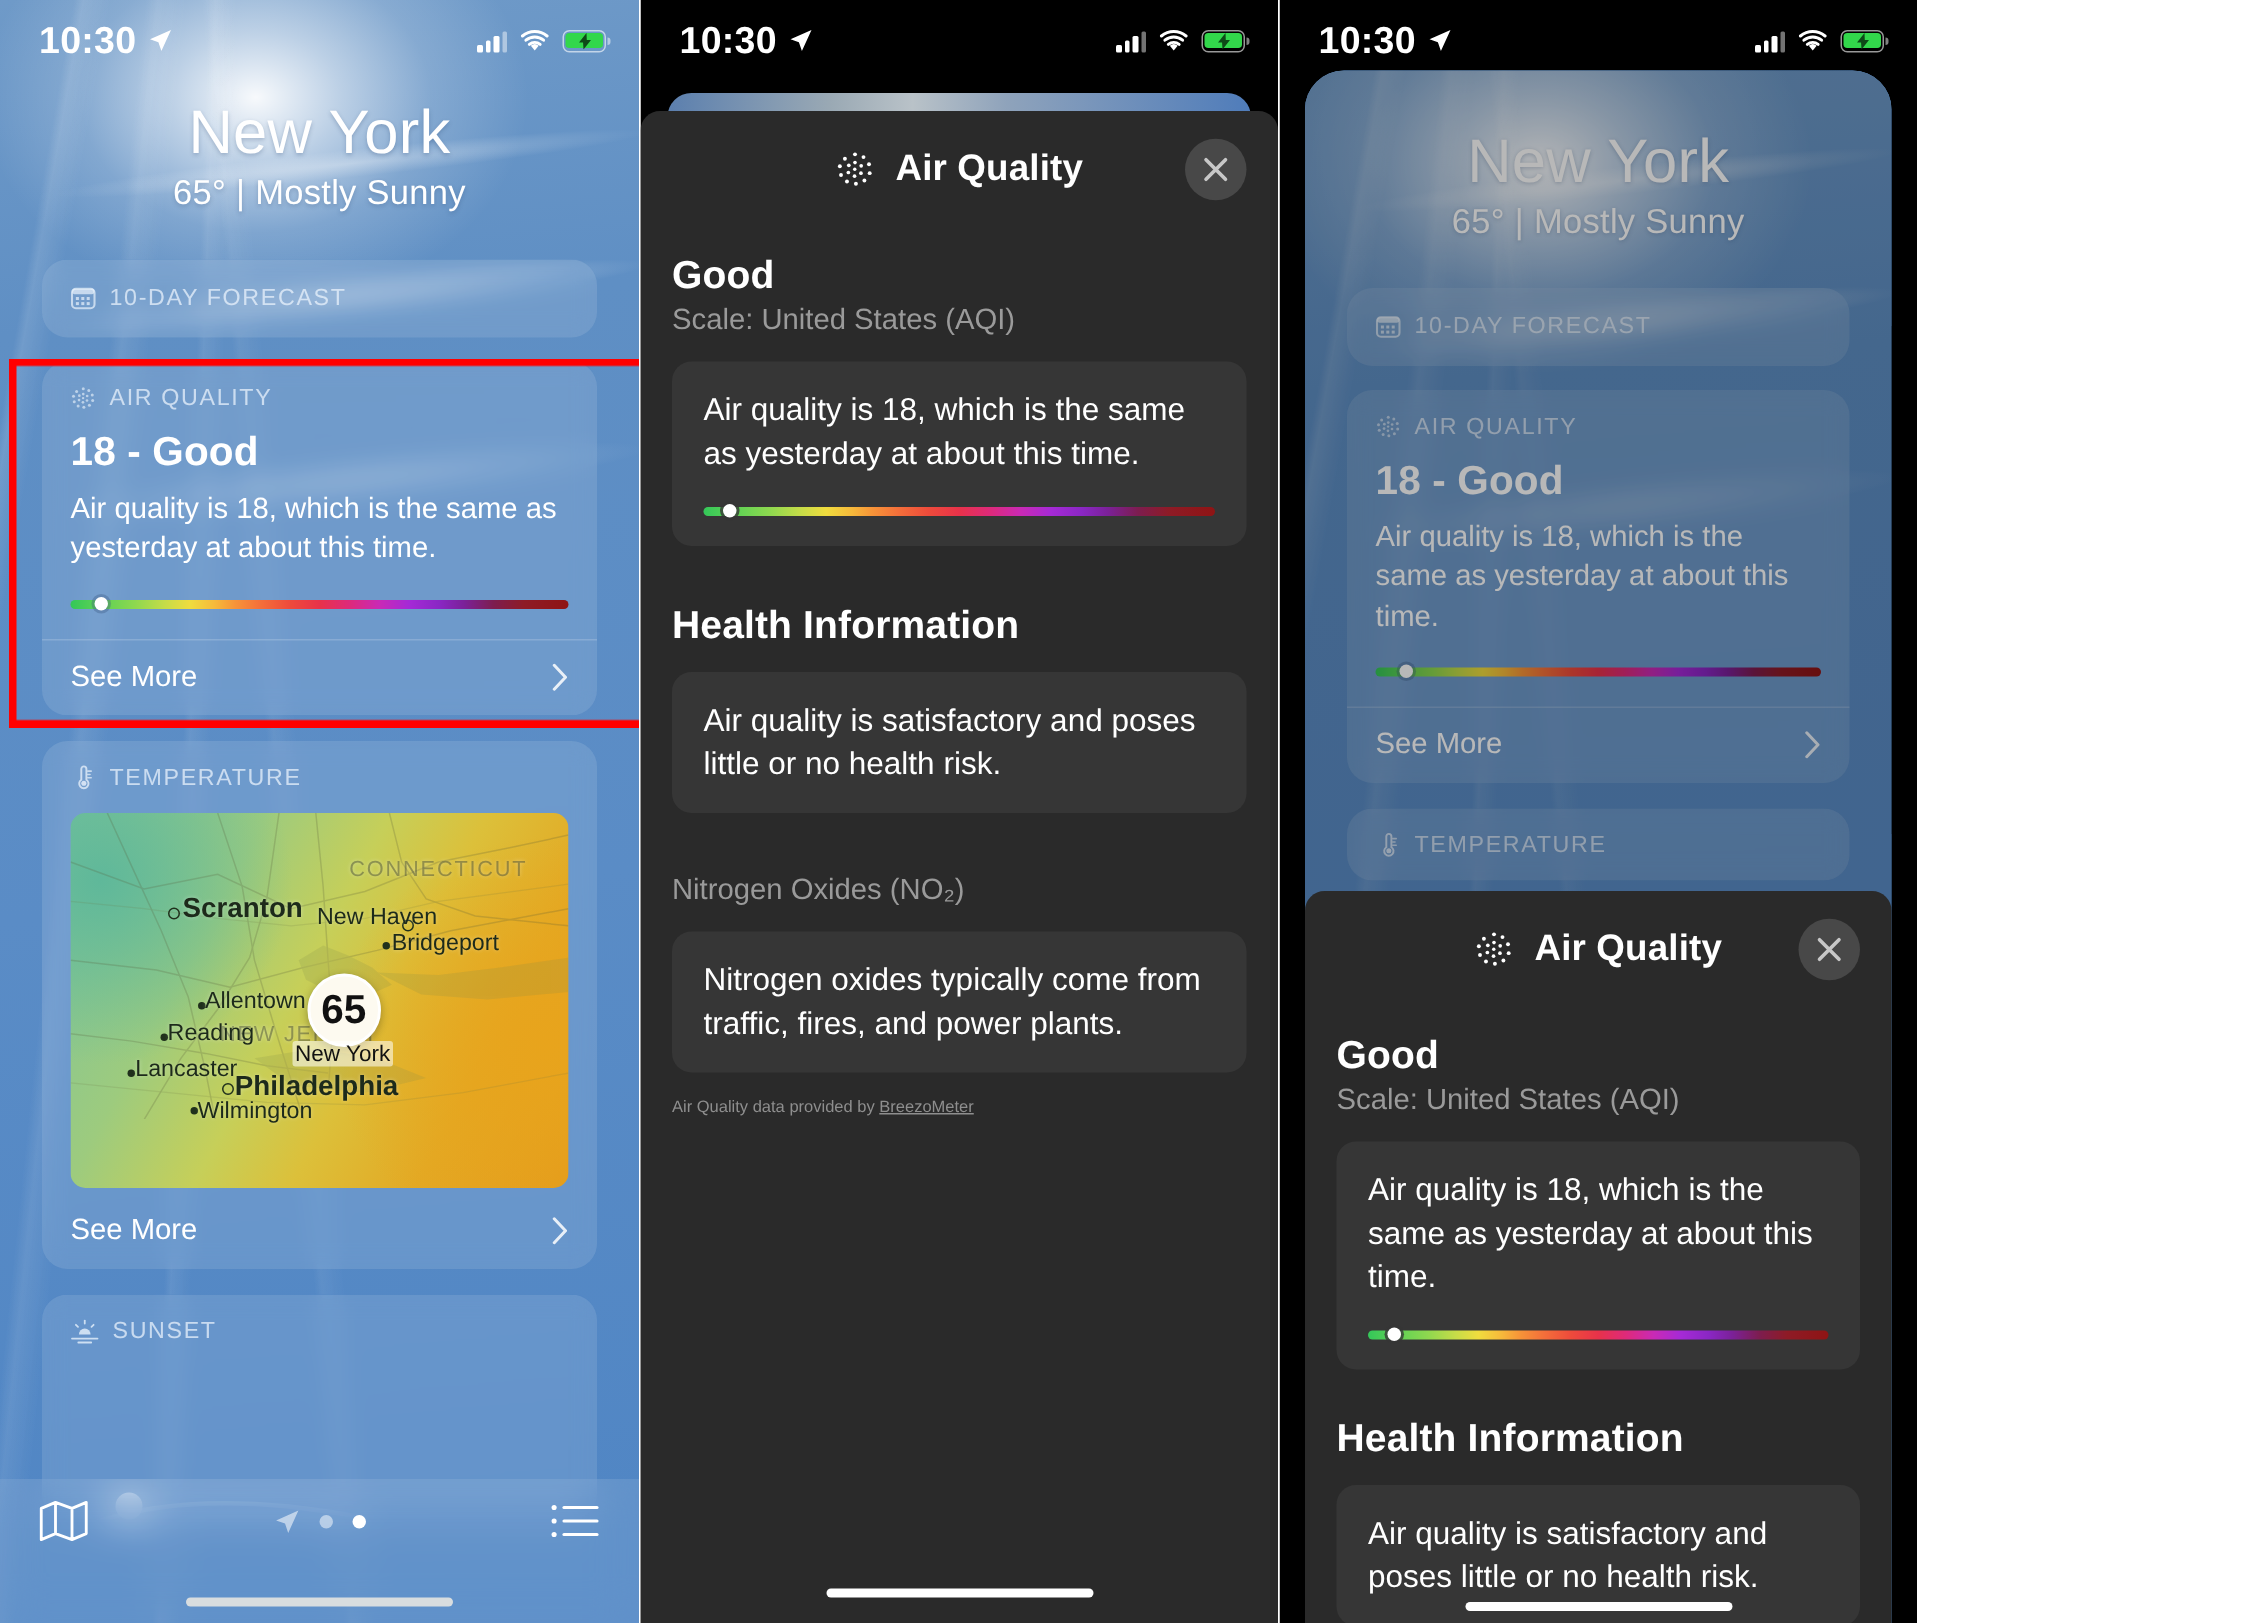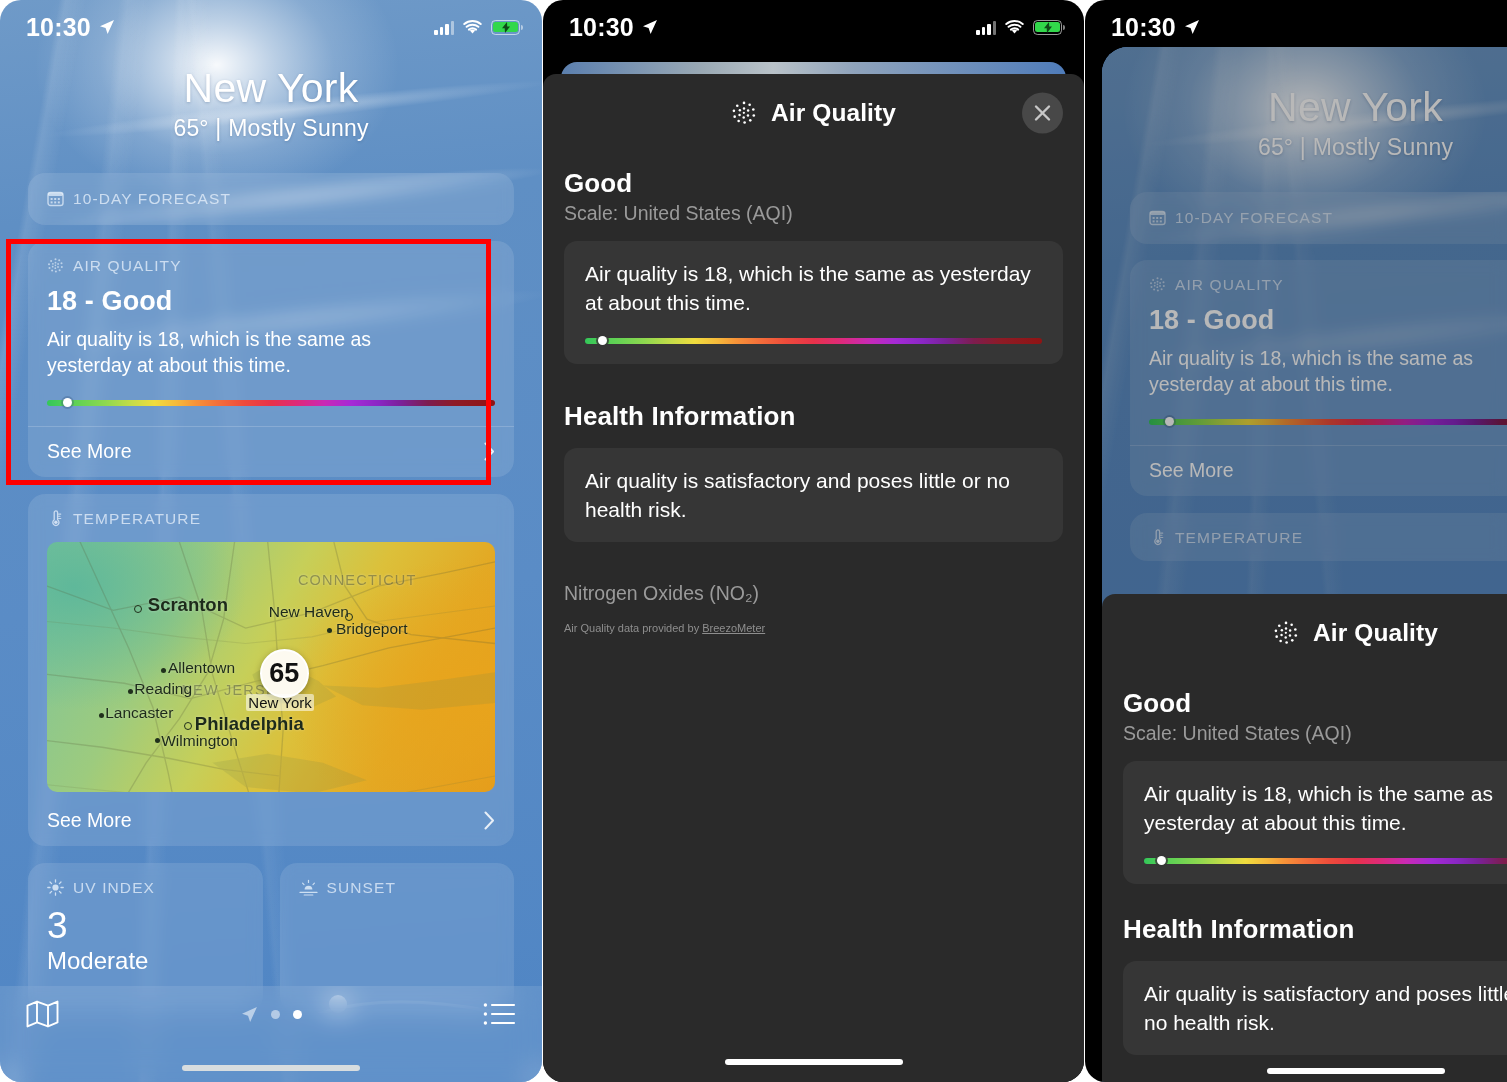--- a/index.html
+++ b/index.html
@@ -5,21 +5,21 @@
   * { box-sizing: border-box; margin: 0; padding: 0; }
   html, body {
     width: 1507px; height: 1082px;
     background: #ffffff;
     font-family: "Liberation Sans", sans-serif;
     overflow: hidden;
   }
   .stage { position: relative; width: 1507px; height: 1082px; display: flex; }
 
   
-  .panel { position: relative; width: 542px; height: 1082px; overflow: hidden; flex: 0 0 auto; border-radius: 21px; }
+  .panel { position: relative; width: 426px; height: 1082px; overflow: hidden; flex: 0 0 auto; }
   .panel + .panel { border-left: 1px solid #ffffff; }
 
   
   .sky {
     position: absolute; inset: 0;
     background:
       radial-gradient(ellipse 260px 200px at 40% 6%, rgba(255,255,255,0.95) 0%, rgba(255,255,255,0.55) 22%, rgba(255,255,255,0.18) 45%, rgba(255,255,255,0) 70%),
       linear-gradient(175deg, #6f9ac8 0%, #5f8fc4 20%, #5a8cc6 55%, #4f85c4 100%);
   }
   .sky::after {
@@ -389,40 +389,20 @@
 
         <div class="see-more" style="padding-top:17px">
           <span>See More</span>
           <svg class="chev" viewBox="0 0 11 19">
             <path d="M1.5 1.5 9 9.5 1.5 17.5" fill="none" stroke="#fff" stroke-width="2" stroke-linecap="round" stroke-linejoin="round"></path>
           </svg>
         </div>
       </div>
 
       <div class="duo">
-        <div class="card">
-          <div class="card-head">
-            <svg width="17" height="17" viewBox="0 0 17 17">
-              <circle cx="8.5" cy="8.5" r="3.1" fill="rgba(235,243,252,.78)"></circle>
-              <g stroke="rgba(235,243,252,.78)" stroke-width="1.3" stroke-linecap="round">
-                <path d="M8.5 .8v2.2"></path>
-                  <path d="M8.5 14v2.2"></path>
-                  <path d="M.8 8.5H3"></path>
-                  <path d="M14 8.5h2.2"></path>
-                <path d="M3 3l1.6 1.6"></path>
-                  <path d="M12.4 12.4 14 14"></path>
-                  <path d="M14 3l-1.6 1.6"></path>
-                  <path d="M4.6 12.4 3 14"></path>
-              </g>
-            </svg>
-            <span>UV INDEX</span>
-          </div>
-          <div class="duo-val">3</div>
-          <div class="duo-sub">Moderate</div>
-        </div>
 
         <div class="card">
           <div class="card-head">
             <svg width="19" height="17" viewBox="0 0 19 17">
               <path d="M5.6 10.6a3.9 3.9 0 0 1 7.8 0z" fill="rgba(235,243,252,.78)"></path>
               <g stroke="rgba(235,243,252,.78)" stroke-width="1.2" stroke-linecap="round">
                 <path d="M9.5 1.4v2"></path>
                   <path d="M3.6 4.2 5 5.6"></path>
                   <path d="M15.4 4.2 14 5.6"></path>
                 <path d="M1 13.4h17"></path>
@@ -547,20 +527,21 @@
             <div class="scale-dot" style="left:13px; box-shadow:0 0 0 2px rgba(54,54,54,.8)"></div>
           </div>
         </div>
 
         <div class="sec-gap"></div>
         <div class="sec-title">Health Information</div>
         <div class="sec-box">Air quality is satisfactory and poses little or no health risk.</div>
 
         <div class="sec-gap"></div>
         <div class="sec-sub">Nitrogen Oxides (NO₂)</div>
+        <div class="sec-box">Nitrogen oxides typically come from traffic, fires, and power plants.</div>
 
         <div class="provider"><span>Air Quality data provided by </span><u>BreezoMeter</u></div>
       </div>
 
       <div class="dark-home"></div>
     </div>
   </div>
 
   <div class="panel">
     <div class="frame3-bg"></div>

